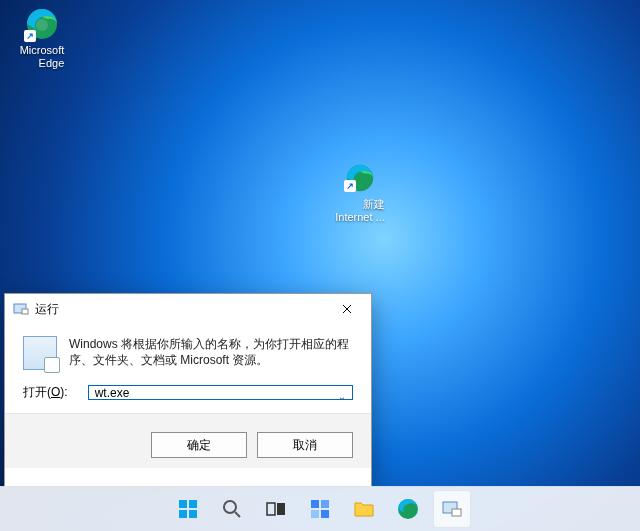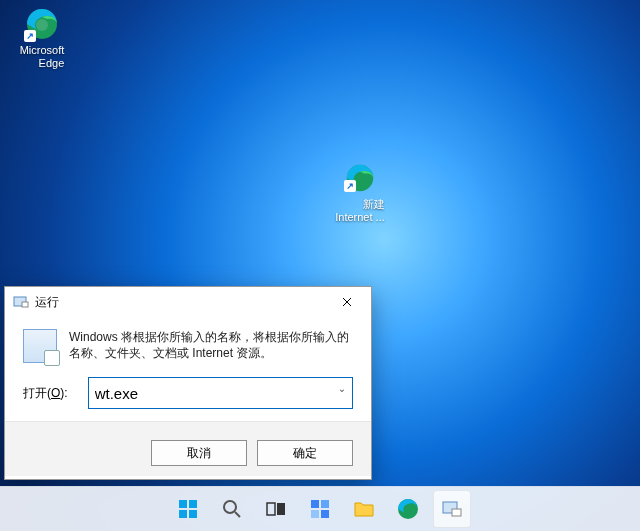--- a/index.html
+++ b/index.html
@@ -5,35 +5,35 @@
   html,body{margin:0;padding:0;width:640px;height:531px;overflow:hidden;font-family:"Segoe UI","Microsoft YaHei",sans-serif;font-size:12px;}
   .desktop{position:relative;width:640px;height:531px;background:radial-gradient(circle at 60% 45%, #7fd3ff 0%, #3fa8ff 20%, #0a6dd8 45%, #083e94 70%, #041e52 100%);}
   
   .desktop-icon{position:absolute;width:72px;display:flex;flex-direction:column;align-items:center;cursor:pointer;}
   .desktop-icon .ic{width:36px;height:36px;display:flex;align-items:center;justify-content:center;}
   .desktop-icon .lbl{color:#fff;text-align:right;font-size:11px;line-height:13px;margin-top:2px;text-shadow:0 1px 2px rgba(0,0,0,.6);word-break:break-word;}
   .shortcut-arrow{position:absolute;left:18px;top:24px;width:12px;height:12px;background:#fff;border-radius:2px;display:flex;align-items:center;justify-content:center;font-size:9px;color:#0a6dd8;font-weight:bold;}
   
   .edge-svg{width:34px;height:34px;}
   
-  .run-dialog{position:absolute;left:4px;top:286px;width:366px;height:192px;background:#fff;border:1px solid #999;box-shadow:0 8px 24px rgba(0,0,0,.35);}
+  .run-dialog{position:absolute;left:4px;top:293px;width:366px;height:192px;background:#fff;border:1px solid #999;box-shadow:0 8px 24px rgba(0,0,0,.35);}
   .titlebar{height:30px;display:flex;align-items:center;justify-content:space-between;padding:0 2px 0 8px;}
   .titlebar-left{display:flex;align-items:center;gap:6px;}
   .title-ic{width:16px;height:16px;display:flex;align-items:center;justify-content:center;}
   .title-txt{font-size:12px;}
   .close-btn{width:44px;height:28px;display:flex;align-items:center;justify-content:center;cursor:pointer;}
   .dialog-body{padding:12px 18px 8px 18px;display:flex;gap:12px;}
   .run-ic{width:32px;height:32px;flex-shrink:0;border:1px solid #7aa7d8;background:linear-gradient(#eaf3fc,#cfe3f6);display:flex;align-items:center;justify-content:center;position:relative;}
   .run-ic::after{content:"";position:absolute;right:-4px;bottom:-4px;width:14px;height:14px;background:#fff;border:1px solid #8aa;border-radius:2px;}
   .desc{font-size:12px;line-height:16px;color:#222;}
   .input-row{display:flex;align-items:center;padding:6px 18px 4px 18px;gap:20px;}
   .input-label{font-size:12px;white-space:nowrap;}
   .input-label u{text-decoration:underline;}
   .combo{flex:1;position:relative;}
-  .combo input{width:100%;height:32px;box-sizing:border-box;border:1px solid #0067c0;padding:2px 22px 2px 6px;font-size:15px;font-family:inherit;outline:none;}
+  .combo input{width:100%;height:15px;box-sizing:border-box;border:1px solid #0067c0;padding:2px 22px 2px 6px;font-size:12px;font-family:inherit;outline:none;}
   .combo .chev{position:absolute;right:4px;top:4px;width:14px;height:14px;display:flex;align-items:center;justify-content:center;color:#555;font-size:10px;cursor:pointer;}
   .btn-row{display:flex;justify-content:flex-end;gap:10px;padding:18px 18px 10px 18px;background:#f3f3f3;border-top:1px solid #e5e5e5;margin-top:8px;}
   .btn{min-width:78px;height:24px;background:#fdfdfd;border:1px solid #8d8d8d;display:flex;align-items:center;justify-content:center;font-size:12px;cursor:pointer;padding:0 8px;}
   
   .taskbar{position:absolute;left:0;bottom:0;width:640px;height:44px;background:rgba(243,246,252,.92);display:flex;align-items:center;justify-content:center;gap:6px;border-top:1px solid rgba(0,0,0,.05);}
   .tb-item{width:38px;height:38px;display:flex;align-items:center;justify-content:center;border-radius:4px;cursor:pointer;}
   .tb-item.active{background:rgba(255,255,255,.7);box-shadow:inset 0 0 0 1px rgba(0,0,0,.08);}
   .tb-icon{width:24px;height:24px;}
 </style>
 </head>
@@ -80,35 +80,35 @@
         <span class="title-txt">运行</span>
       </div>
       <div class="close-btn">
         <svg width="10" height="10" viewBox="0 0 10 10">
             <path d="M1 1 L9 9 M9 1 L1 9" stroke="currentColor" stroke-width="1"></path>
           </svg>
       </div>
     </div>
     <div class="dialog-body">
       <div class="run-ic"></div>
-      <div class="desc">Windows 将根据你所输入的名称，将根据你所输入的名称、文件夹、文档或 Internet 资源。</div>
+      <div class="desc">Windows 将根据你所输入的名称，为你打开相应的程序、文件夹、文档或 Microsoft 资源。</div>
     </div>
     <div class="input-row">
       <span class="input-label"><span>打开(</span><u>O</u><span>):</span></span>
       <div class="combo">
         <input type="text" value="wt.exe" style="">
         <div class="chev">⌄</div>
       </div>
     </div>
     <div class="btn-row">
       <div class="btn">
-          <span>取消</span>
+          <span>确定</span>
         </div>
       <div class="btn">
-          <span>确定</span>
+          <span>取消</span>
         </div>
     </div>
   </div>
 
   <div class="taskbar">
     <div class="tb-item">
       <svg class="tb-icon" viewBox="0 0 24 24">
         <rect x="3" y="3" width="8" height="8" fill="#0aa2e8"></rect>
           <rect x="13" y="3" width="8" height="8" fill="#0aa2e8"></rect>
         <rect x="3" y="13" width="8" height="8" fill="#0aa2e8"></rect>

